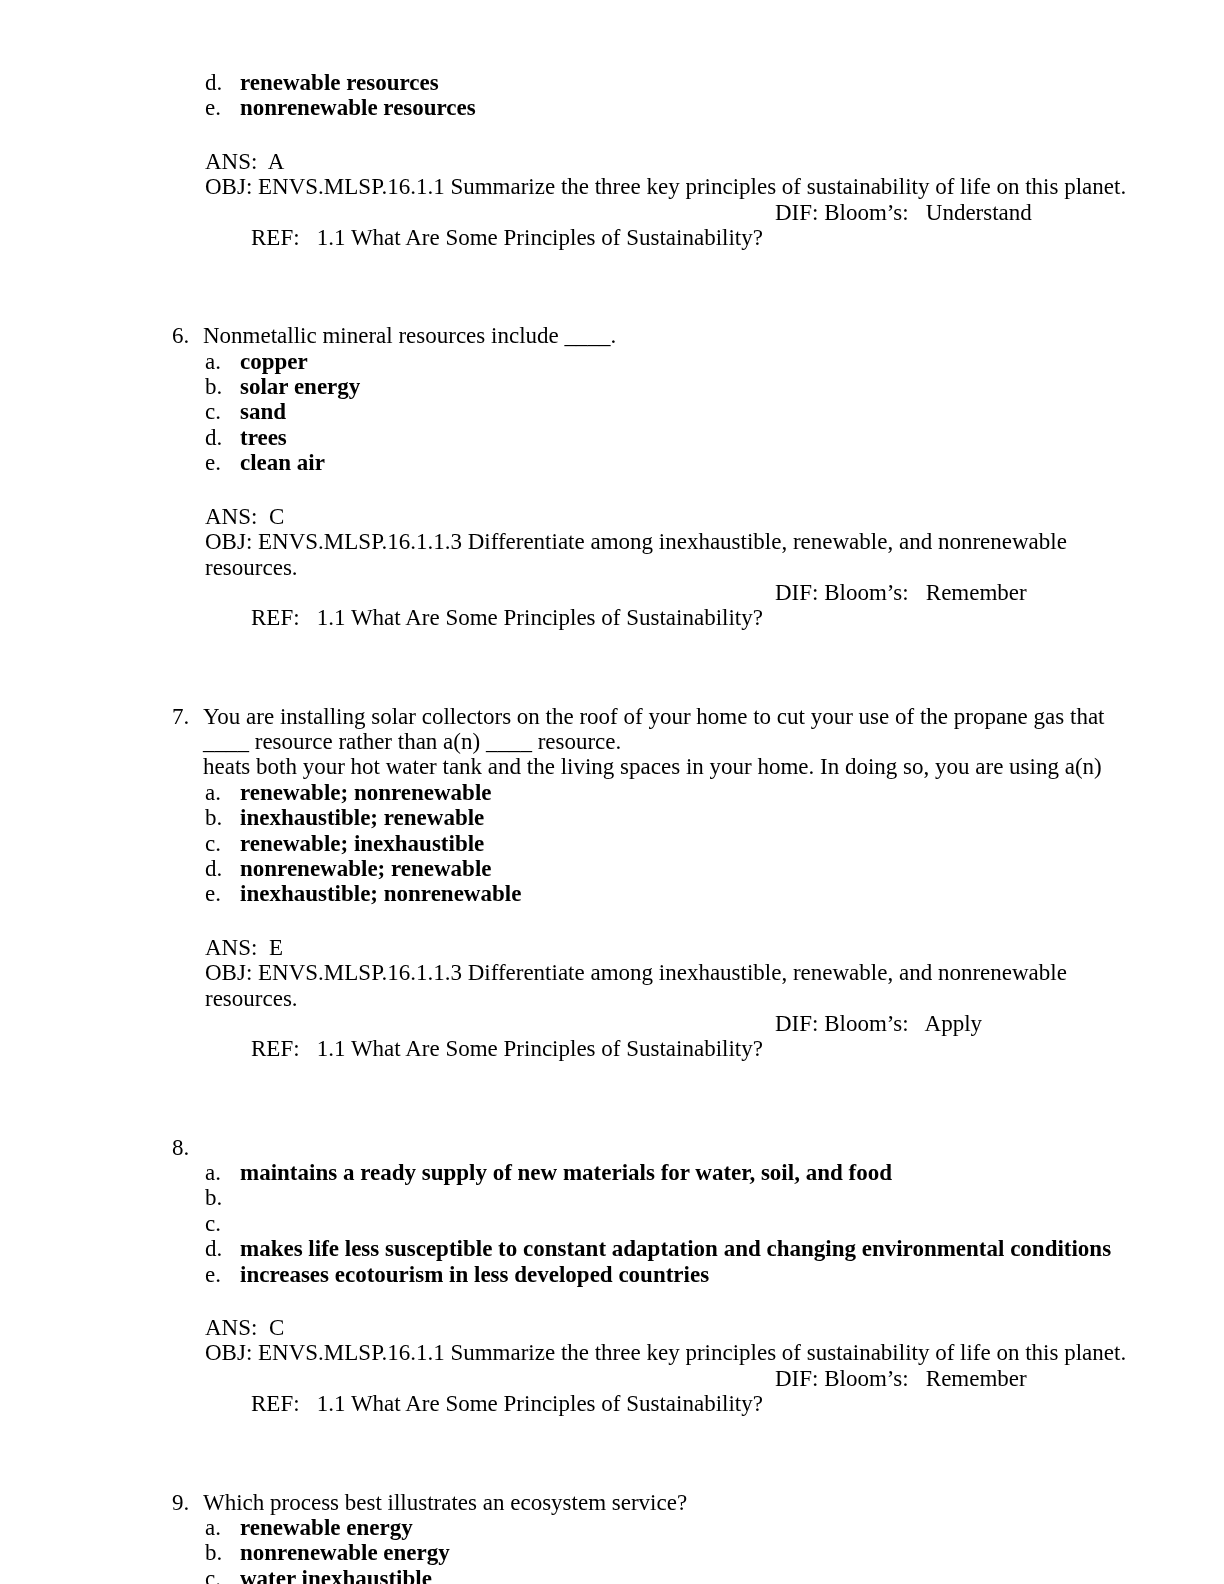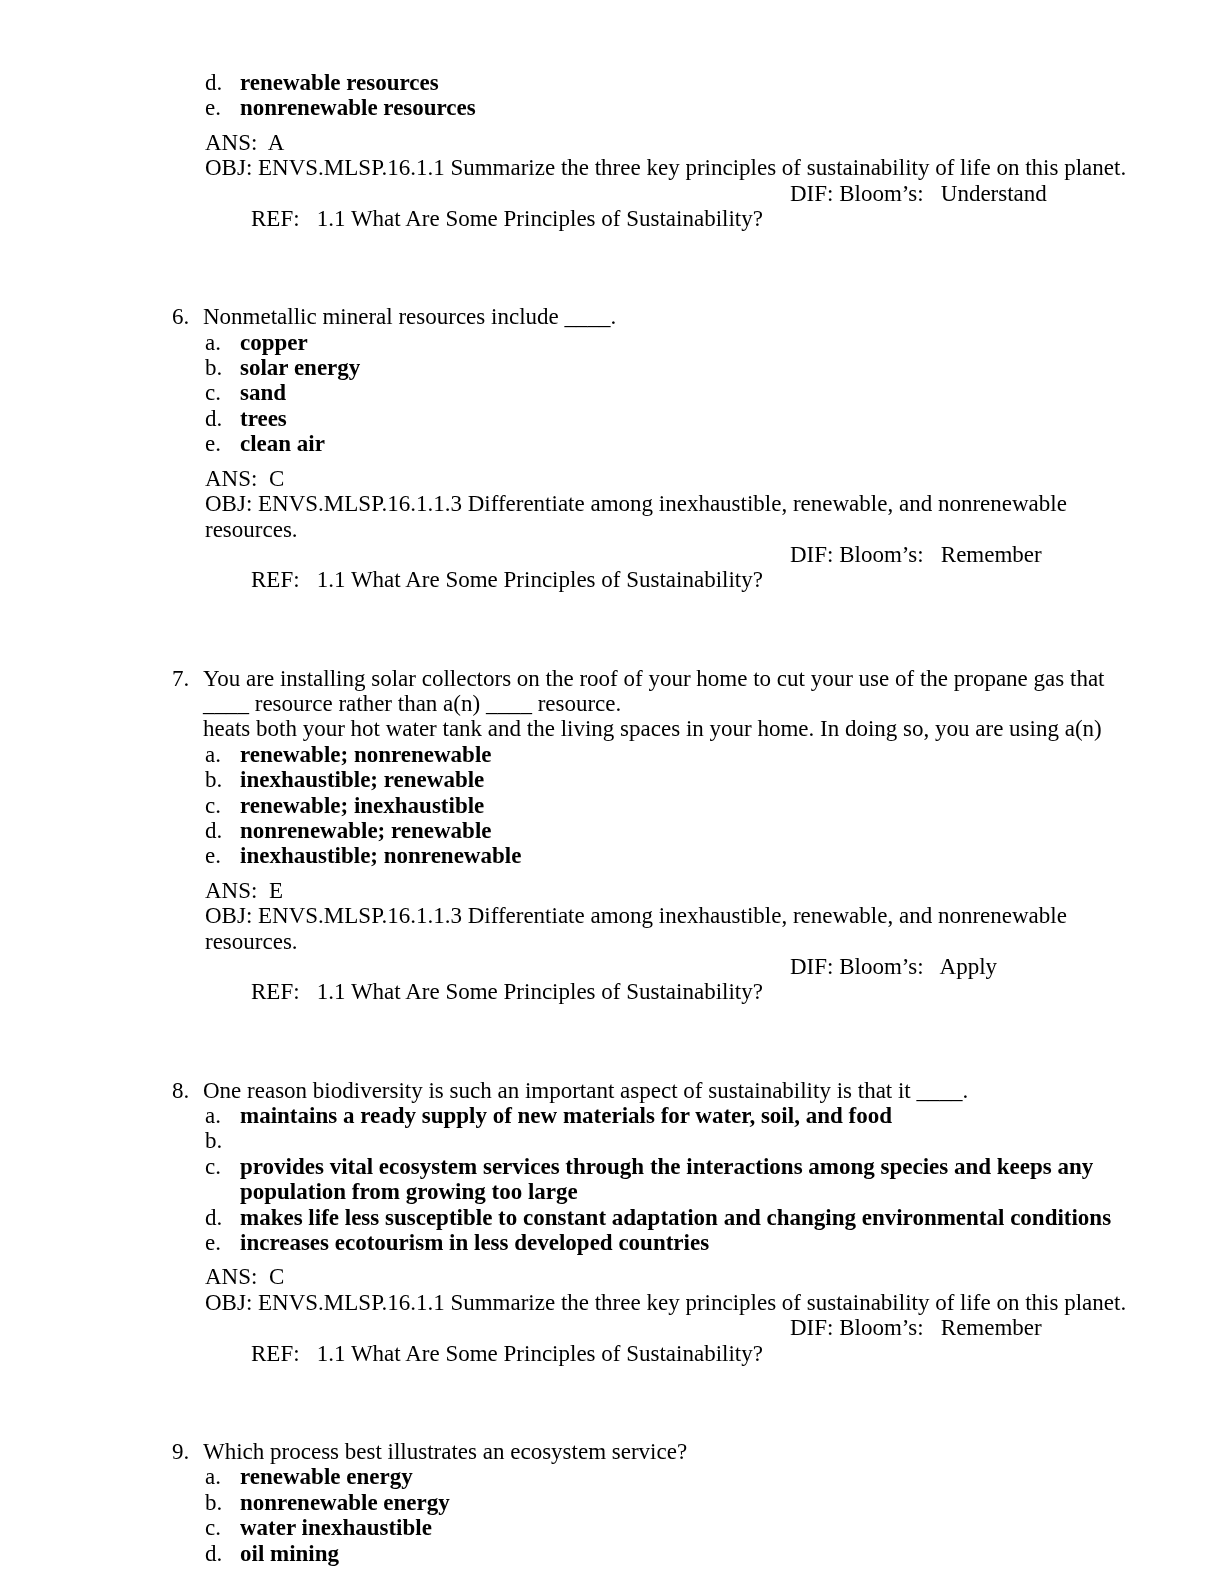--- a/index.html
+++ b/index.html
@@ -17,23 +17,23 @@
     overflow: hidden;
   }
   .line { white-space: pre; }
   .q-row { display: flex; margin-left: 172px; }
   .q-num { width: 31px; flex: none; }
   .q-stem { flex: none; }
   .opt-row { display: flex; margin-left: 205px; }
   .opt-letter { width: 35px; flex: none; }
   .opt-text { flex: none; font-weight: bold; }
   .question { margin-top: 22px; }
-  .ans-block { margin-left: 205px; margin-top: 9px; font-family: Liberation Serif, serif; }
+  .ans-block { margin-left: 205px; margin-top: 28px; font-family: Liberation Serif, serif; }
   .ref-line { position: relative; white-space: pre; }
-  .dif { position: absolute; left: 585px; top: 0; white-space: pre; }
+  .dif { position: absolute; left: 570px; top: 0; white-space: pre; }
 </style>
 </head>
 <body>
 
 <div class="page">
 
   <section>
     <div class="opt-row">
       <div class="opt-letter line">d.</div>
       <div class="opt-text">
@@ -150,39 +150,32 @@
       <div class="ref-line">
         <span>REF:   1.1 What Are Some Principles of Sustainability?</span>
         <span class="dif">DIF: Bloom’s:   Apply</span>
       </div>
     </div>
   </section>
 
   <section class="question">
     <div class="q-row">
       <div class="q-num line">8.</div>
-      <div class="q-stem">
-        <div class="line">One reason biodiversity is such an important aspect of sustainability is that it ____.</div>
-      </div>
     </div>
     <div class="opt-row">
       <div class="opt-letter line">a.</div>
       <div class="opt-text">
           <div class="line">maintains a ready supply of new materials for water, soil, and food</div>
         </div>
     </div>
     <div class="opt-row">
       <div class="opt-letter line">b.</div>
     </div>
     <div class="opt-row">
       <div class="opt-letter line">c.</div>
-      <div class="opt-text">
-        <div class="line">provides vital ecosystem services through the interactions among species and keeps any</div>
-        <div class="line">population from growing too large</div>
-      </div>
     </div>
     <div class="opt-row">
       <div class="opt-letter line">d.</div>
       <div class="opt-text">
           <div class="line">makes life less susceptible to constant adaptation and changing environmental conditions</div>
         </div>
     </div>
     <div class="opt-row">
       <div class="opt-letter line">e.</div>
       <div class="opt-text">

